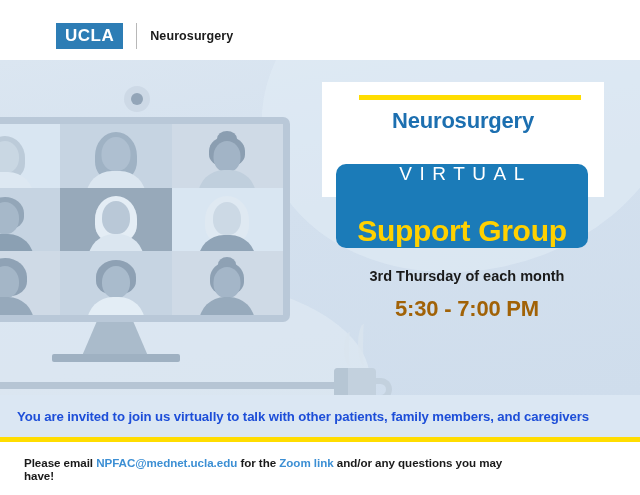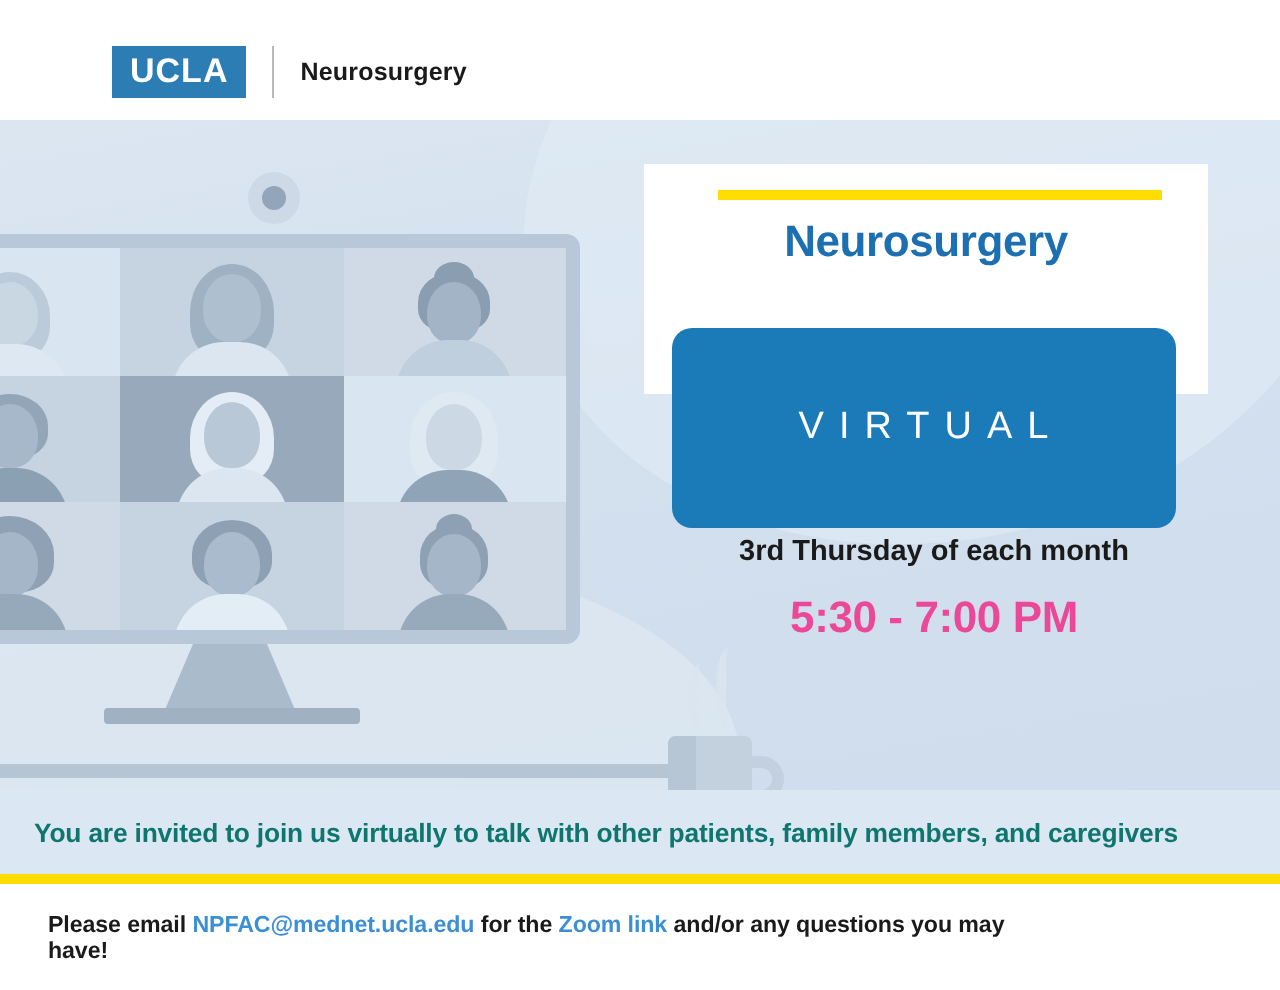--- a/index.html
+++ b/index.html
@@ -165,26 +165,26 @@
   }
   .title-lines .t {
     color:#1C6FB0;
     font-weight:bold;
     font-size:22px;
     line-height:1.17;
     letter-spacing:-0.2px;
   }
 
   .blue-box {
-    position:absolute; left:336px; top:164px; width:252px; height:100px;
+    position:absolute; left:336px; top:164px; width:252px; height:84px;
     background:#1B7BB8;
     border-radius:10px;
     z-index:6;
     display:flex; flex-direction:column;
-    align-items:center; justify-content:center;
+    align-items:center; justify-content:space-between;
   }
   .virtual-word {
     color:#ffffff;
     font-size:19px;
     letter-spacing:7.5px;
     font-weight:400;
     padding-left:7px;
     line-height:1.1;
   }
   .support-word {
@@ -198,34 +198,34 @@
 
   .meeting-when {
     position:absolute; left:322px; top:268px; width:290px;
     text-align:center;
     color:#1a1a1a; font-size:14.5px; font-weight:bold;
     z-index:5;
   }
   .meeting-time {
     position:absolute; left:322px; top:296px; width:290px;
     text-align:center;
-    color:#ec4899; font-size:22px; font-weight:bold;
+    color:#a16207; font-size:22px; font-weight:bold;
     letter-spacing:-0.2px;
     z-index:5;
   }
 
   
   .invite-band {
     position:absolute; left:0; top:395px; width:640px; height:42px;
     background:#dbe7f3;
     display:flex; align-items:center;
   }
   .invite-text {
     padding-left:17px;
-    color:#0f766e; font-size:13.2px; font-weight:600;
+    color:#1d4ed8; font-size:13.2px; font-weight:600;
     letter-spacing:-0.1px;
   }
   .yellow-divider {
     position:absolute; left:0; top:437px; width:640px; height:5px;
     background:#FFDD00;
   }
 
   
   .footer {
     position:absolute; left:0; top:442px; width:520px; height:53px;
@@ -338,20 +338,21 @@
 
 <div class="white-card">
   <div class="yellow-rule"></div>
   <div class="title-lines">
     <div class="t">Neurosurgery</div>
   </div>
 </div>
 
 <div class="blue-box">
   <div class="virtual-word">VIRTUAL</div>
+  <div class="support-word">Support Group</div>
 </div>
 
 <div class="meeting-when">3rd Thursday of each month</div>
 <div class="meeting-time">5:30 - 7:00 PM</div>
 
 <div class="invite-band">
   <div class="invite-text">You are invited to join us virtually to talk with other patients, family members, and caregivers</div>
 </div>
 <div class="yellow-divider"></div>
 

